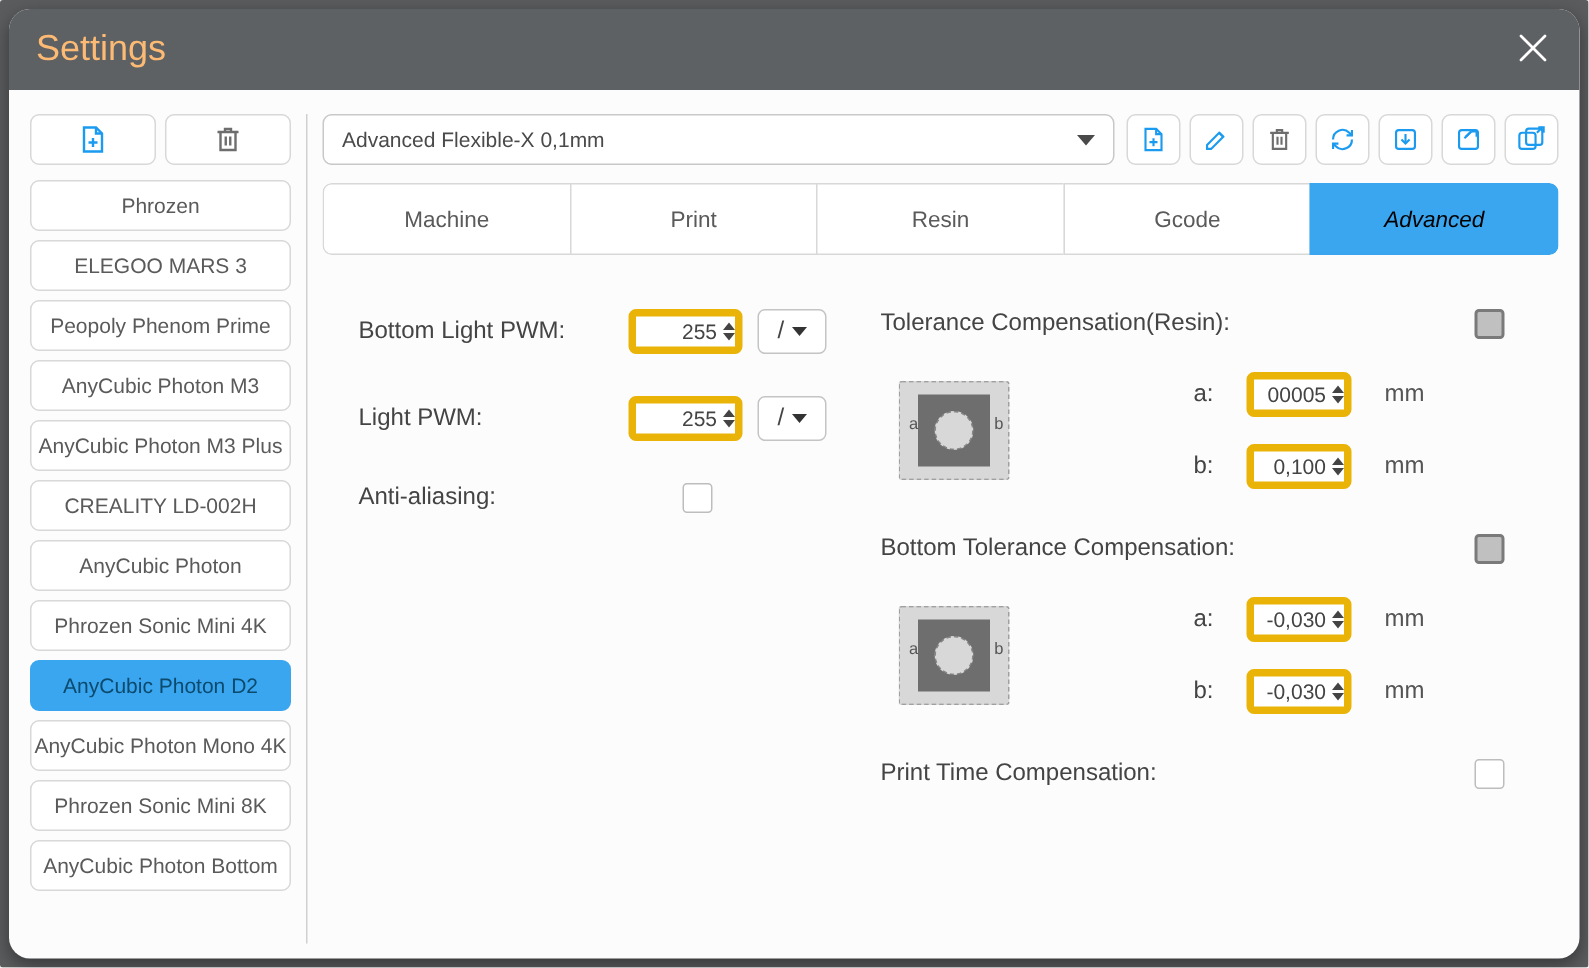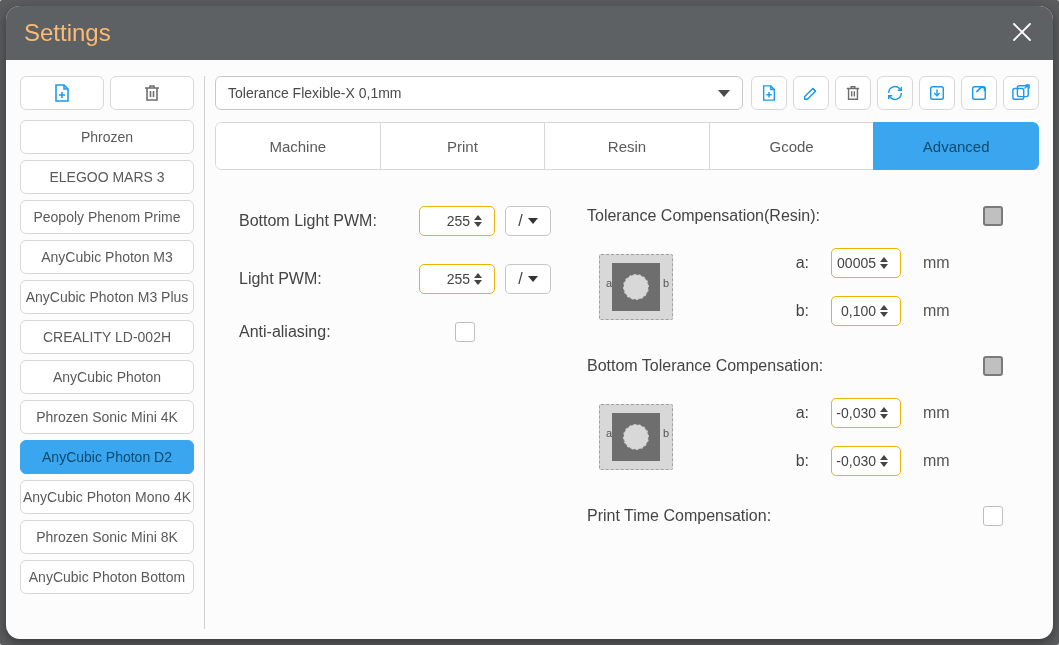--- a/index.html
+++ b/index.html
@@ -55,32 +55,32 @@
   background: #fff; display: flex; align-items: center; justify-content: center; cursor: pointer;
 }
 .tabs { display: flex; gap: 0; border-radius: 6px; overflow: hidden; }
 .tab {
   flex: 1; height: 48px; border: 1px solid #d8d8d8; display: flex;
   align-items: center; justify-content: center; color: #5a5a5a; font-size: 15px;
   background: #fff; cursor: pointer; margin-left: -1px;
 }
 .tab:first-child { border-radius: 6px 0 0 6px; margin-left: 0; }
 .tab:last-child { border-radius: 0 6px 6px 0; }
-.tab.active { background: #3aa6f0; border-color: #3aa6f0; color: #0c4a6e; }
+.tab.active { background: #3aa6f0; border-color: #3aa6f0; color: #000000; font-style: italic; }
 
 .content { flex: 1; padding: 24px 18px 0 24px; color: #444; font-size: 16px; }
 .cols { display: flex; gap: 18px; }
 .col-l { width: 330px; display: flex; flex-direction: column; gap: 28px; }
 .col-r { flex: 1; display: flex; flex-direction: column; gap: 22px; }
 
 .row-l { display: flex; align-items: center; gap: 10px; }
 .row-l .lbl { width: 170px; }
 .spin {
-  width: 76px; height: 30px; border: 1px solid #eab308; border-radius: 5px;
-  display: flex; align-items: center; justify-content: space-between; padding: 0 12px 0 0;
+  width: 76px; height: 30px; border: 5px solid #eab308; border-radius: 5px;
+  display: flex; align-items: center; justify-content: space-between; padding: 0 0 0 0;
   background: #fff;
 }
 .spin .val { flex: 1; text-align: right; padding-right: 4px; font-size: 14px; color: #444; }
 .spin .arrows { display: flex; flex-direction: column; gap: 0px; }
 .spin .a-up, .spin .a-dn { width: 0; height: 0; border-left: 4px solid transparent; border-right: 4px solid transparent; cursor: pointer; }
 .spin .a-up { border-bottom: 5px solid #444; margin-bottom: 2px; }
 .spin .a-dn { border-top: 5px solid #444; }
 .slash-sel {
   width: 46px; height: 30px; border: 1px solid #c4c4c4; border-radius: 5px;
   display: flex; align-items: center; justify-content: center; gap: 5px; background: #fff; cursor: pointer;
@@ -159,21 +159,21 @@
           <div class="printer-item">Phrozen Sonic Mini 8K</div>
           <div class="printer-item">AnyCubic Photon Bottom</div>
         </div>
       </div>
 
       <div class="divider"></div>
 
       <div class="main">
         <div class="profile-row">
           <div class="profile-select">
-            <span>Tolerance Flexible-X 0,1mm</span>
+            <span>Advanced Flexible-X 0,1mm</span>
             <span class="chev"></span>
           </div>
           <div class="action-icons">
             <div class="ibtn">
               <svg width="16" height="18" viewBox="0 0 18 20" stroke="#1a9bf0" fill="none" stroke-width="1.6">
                   <path d="M3 2h8l4 4v12H3z"></path>
                   <path d="M11 2v4h4"></path>
                   <line x1="9" y1="9" x2="9" y2="15"></line>
                   <line x1="6" y1="12" x2="12" y2="12"></line>
                 </svg>

